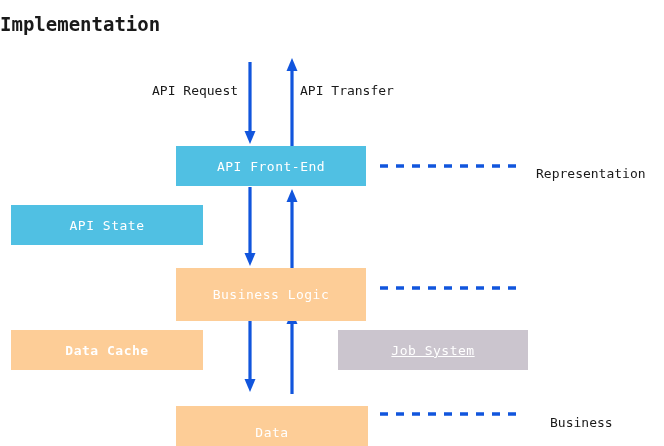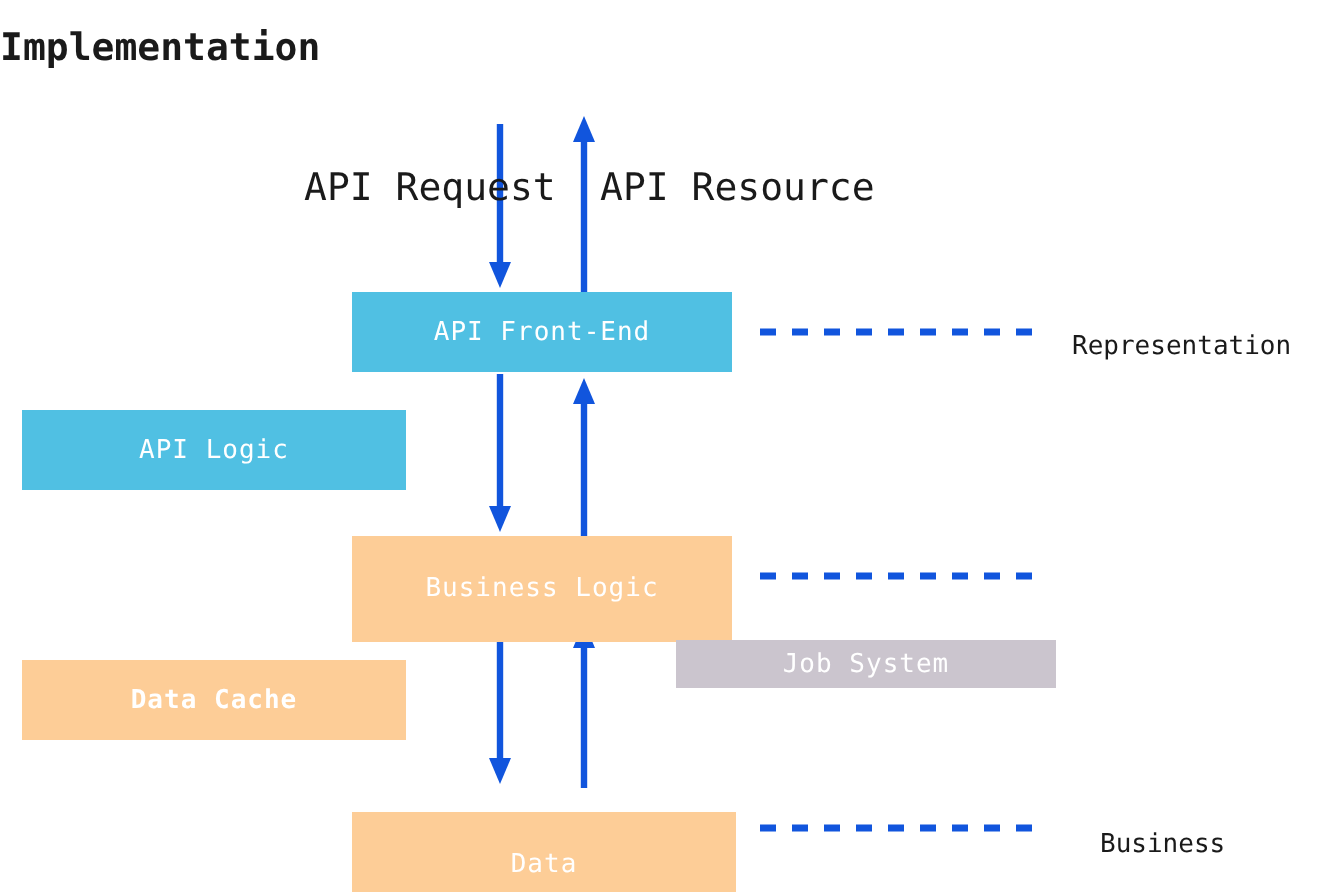--- a/index.html
+++ b/index.html
@@ -41,21 +41,21 @@
     align-items: center;
     justify-content: center;
     color: #ffffff;
     font-size: 13px;
     font-family: "DejaVu Sans Mono", "Liberation Mono", monospace;
     white-space: nowrap;
     letter-spacing: 0.5px;
   }
   .edge-label {
     position: absolute;
-    font-size: 19px;
+    font-size: 13px;
     color: #1a1a1a;
     font-family: "DejaVu Sans Mono", "Liberation Mono", monospace;
     white-space: nowrap;
   }
   .side-label {
     position: absolute;
     font-size: 13px;
     color: #1a1a1a;
     font-family: "DejaVu Sans Mono", "Liberation Mono", monospace;
     white-space: nowrap;
@@ -100,35 +100,35 @@
         <line x1="250" y1="309" x2="250" y2="379" stroke="#1155dd" stroke-width="3.2"></line>
         <polygon points="250,392 244.5,379 255.5,379" fill="#1155dd"></polygon>
       </g>
       <g>
         <line x1="292" y1="394" x2="292" y2="324" stroke="#1155dd" stroke-width="3.2"></line>
         <polygon points="292,311 286.5,324 297.5,324" fill="#1155dd"></polygon>
       </g>
     </svg>
 
   <div class="edge-label" id="flow-label-0" style="left: 152px; top: 83px;">API Request</div>
-  <div class="edge-label" id="flow-label-1" style="left: 300px; top: 83px;">API Resource</div>
+  <div class="edge-label" id="flow-label-1" style="left: 300px; top: 83px;">API Transfer</div>
 
   <div class="box" id="box-0" style="left: 176px; top: 146px; width: 190px; height: 40px; background: rgb(80, 192, 227); text-align: right;">
     <span>API Front-End</span>
   </div>
   <div class="box" id="box-1" style="left: 11px; top: 205px; width: 192px; height: 40px; background: rgb(80, 192, 227);">
-    <span>API Logic</span>
+    <span>API State</span>
   </div>
   <div class="box" id="box-2" style="left: 176px; top: 268px; width: 190px; height: 53px; background: rgb(253, 205, 151);">
     <span>Business Logic</span>
   </div>
   <div class="box" id="box-3" style="left: 11px; top: 330px; width: 192px; height: 40px; background: rgb(253, 205, 151); font-weight: bold;">
     <span>Data Cache</span>
   </div>
-  <div class="box" id="box-4" style="left: 338px; top: 320px; width: 190px; height: 24px; background: rgb(203, 197, 206);">
+  <div class="box" id="box-4" style="left: 338px; top: 330px; width: 190px; height: 40px; background: rgb(203, 197, 206); text-decoration: underline;">
     <span>Job System</span>
   </div>
   <div class="box" id="box-5" style="left: 176px; top: 406px; width: 192px; height: 52px; background: rgb(253, 205, 151);">
     <span>Data</span>
   </div>
 
   <div class="side-label" id="side-label-0" style="left: 536px; top: 149px;">Representation</div>
   <div class="side-label" id="side-label-2" style="left: 550px; top: 398px;">Business</div>
 
 </div>

